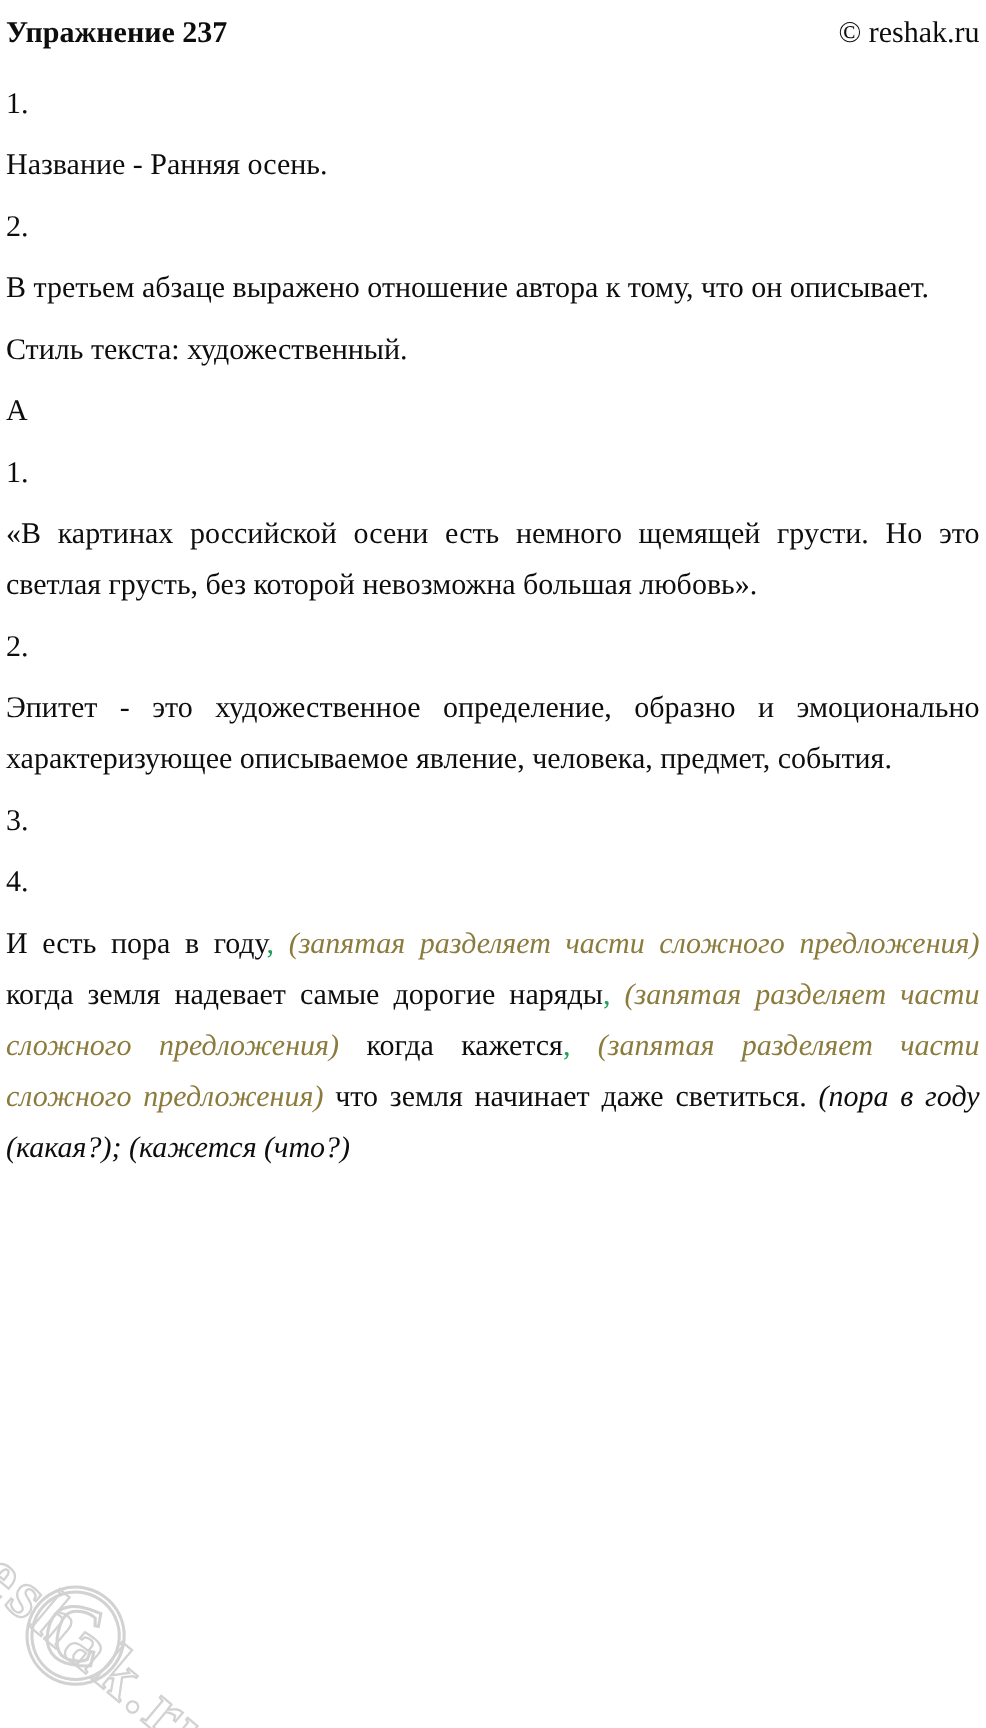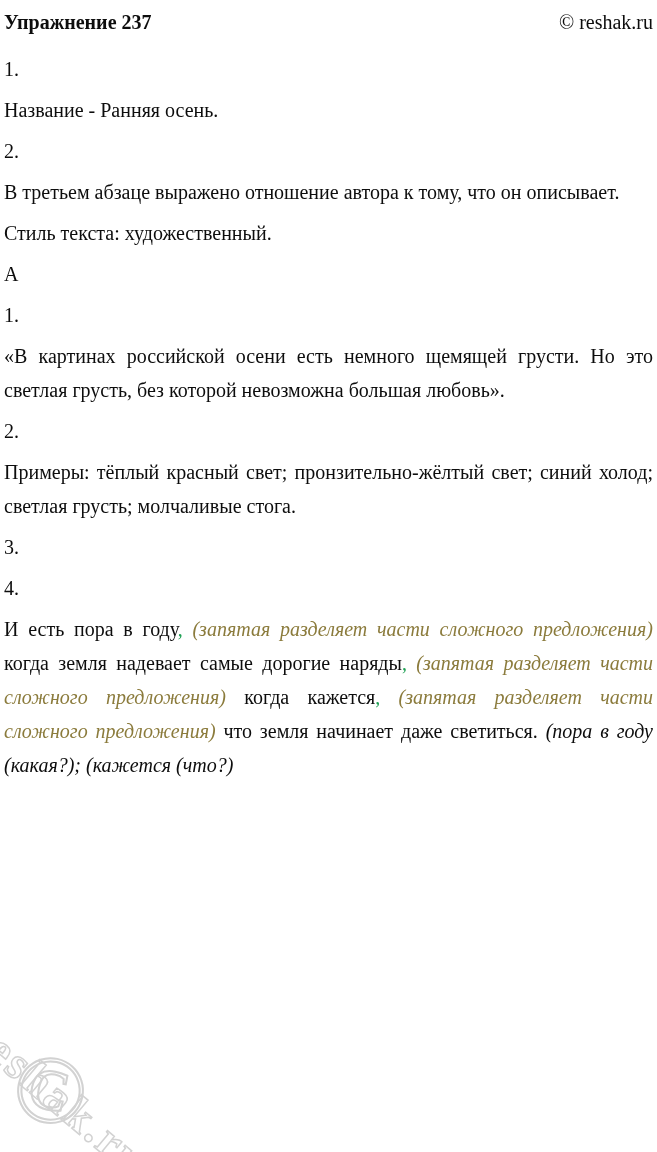--- a/index.html
+++ b/index.html
@@ -97,21 +97,21 @@
     <p class="num">2.</p>
     <p class="just">В третьем абзаце выражено отношение автора к тому, что он описывает.</p>
     <p>Стиль текста: художественный.</p>
 
     <p class="num">А</p>
 
     <p class="num">1.</p>
     <p class="just">«В картинах российской осени есть немного щемящей грусти. Но это светлая грусть, без которой невозможна большая любовь».</p>
 
     <p class="num">2.</p>
-    <p class="just">Примеры: тёплый красный свет; пронзительно-жёлтый свет; синий холод; светлая грусть; молчаливые стога.</p>
+    <p class="just">Эпитет - это художественное определение, образно и эмоционально характеризующее описываемое явление, человека, предмет, события.</p>
 
     <p class="num">3.</p>
 
     <p class="num">4.</p>
     <p class="just"><span class="seg-normal">И есть пора в году</span><span class="seg-comma" style="color: rgb(29, 160, 83);">,</span><span class="seg-note" style="color: rgb(139, 123, 60);"> (запятая разделяет части сложного предложения) </span><span class="seg-normal">когда земля надевает самые дорогие наряды</span><span class="seg-comma" style="color: rgb(29, 160, 83);">,</span><span class="seg-note" style="color: rgb(139, 123, 60);"> (запятая разделяет части сложного предложения) </span><span class="seg-normal">когда кажется</span><span class="seg-comma" style="color: rgb(29, 160, 83);">,</span><span class="seg-note" style="color: rgb(139, 123, 60);"> (запятая разделяет части сложного предложения) </span><span class="seg-normal">что земля начинает даже светиться. </span><span class="seg-italic">(пора в году (какая?); (кажется (что?)</span></p>
 
   </div>
 </div>
 
 </body></html>

